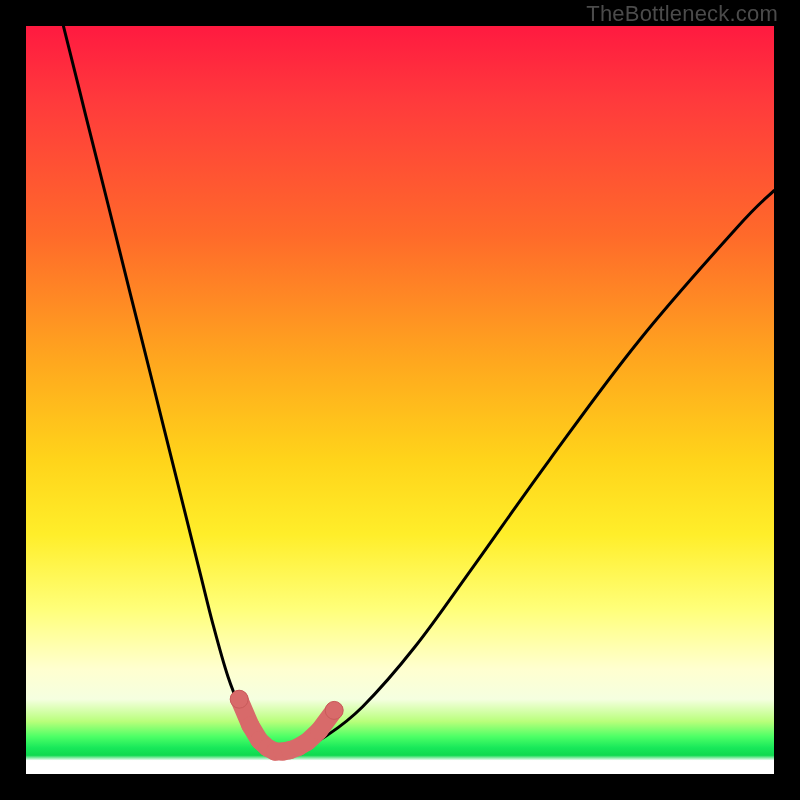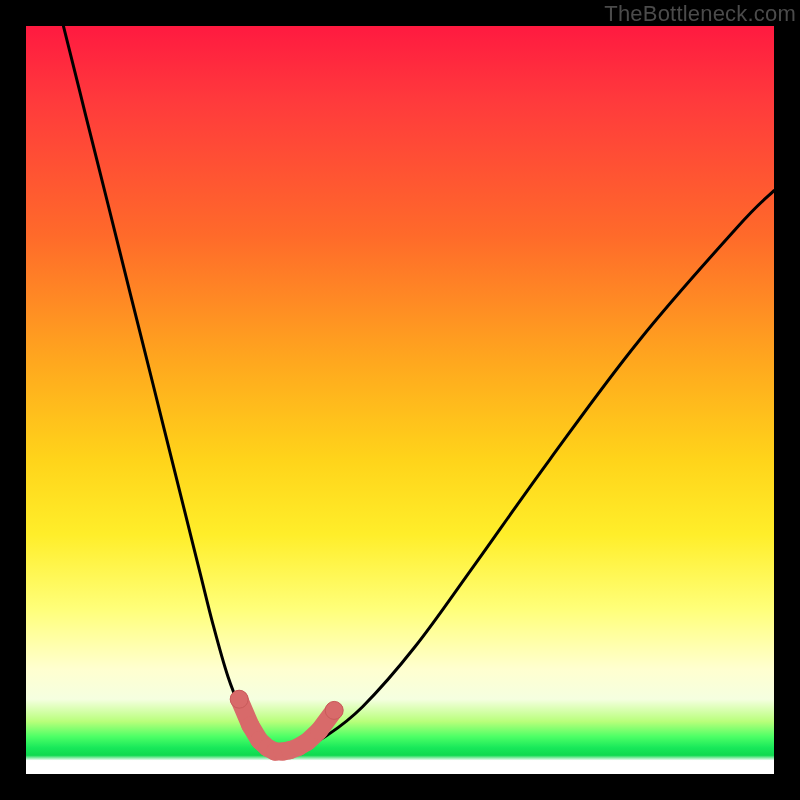--- a/index.html
+++ b/index.html
@@ -50,21 +50,21 @@
   .curve-svg {
     position: absolute;
     inset: 0;
     width: 100%;
     height: 100%;
     display: block;
   }
   .watermark {
     position: absolute;
     top: 1px;
-    right: 4px;
+    right: 22px;
     color: #4b4b4b;
     font-size: 22px;
     letter-spacing: 0.2px;
     font-weight: 500;
     user-select: none;
   }
 </style>
 </head>
 <body>
 

